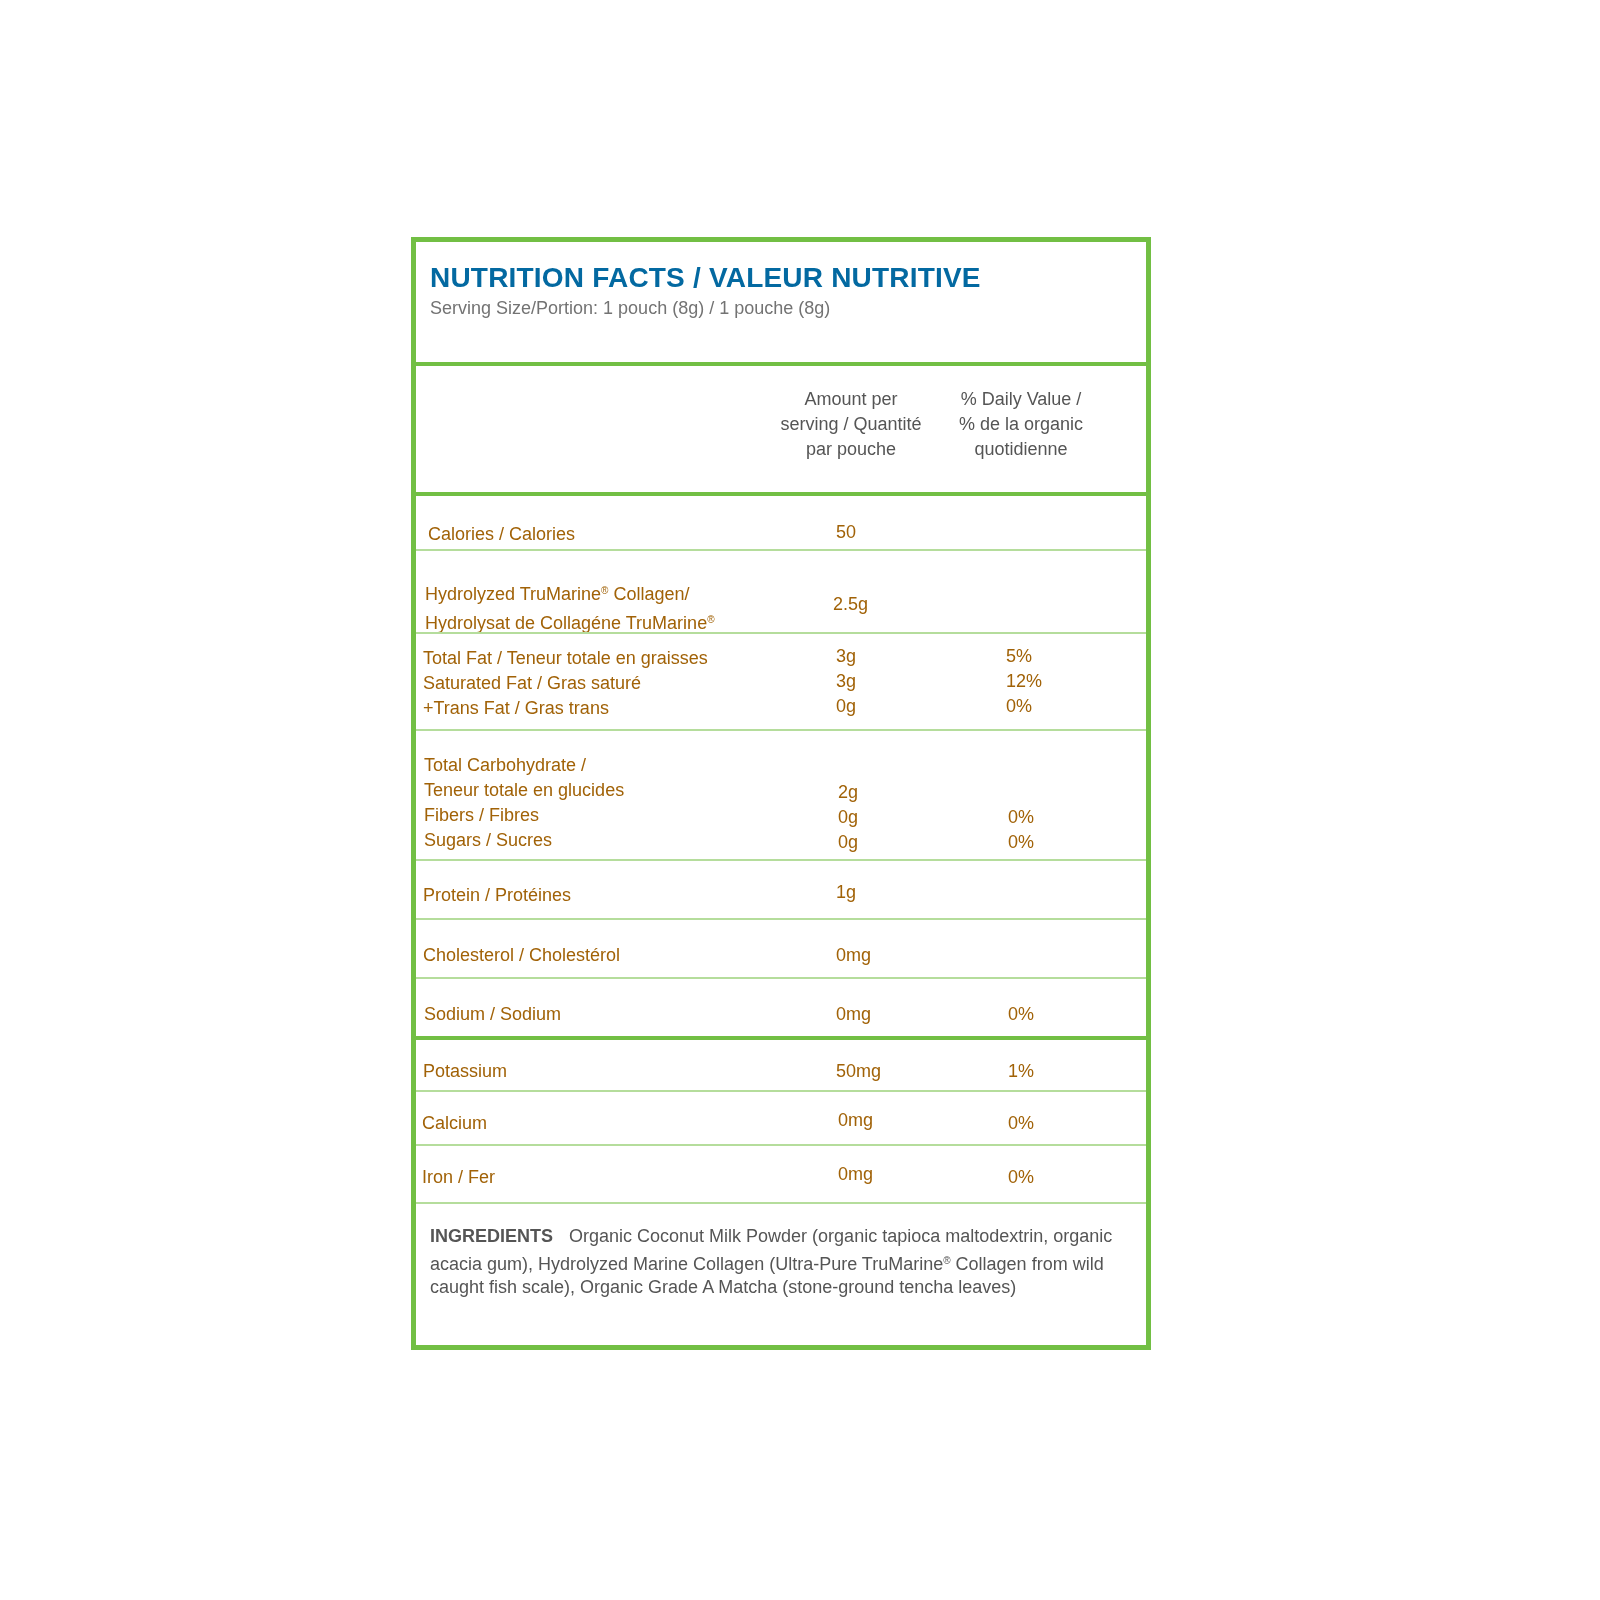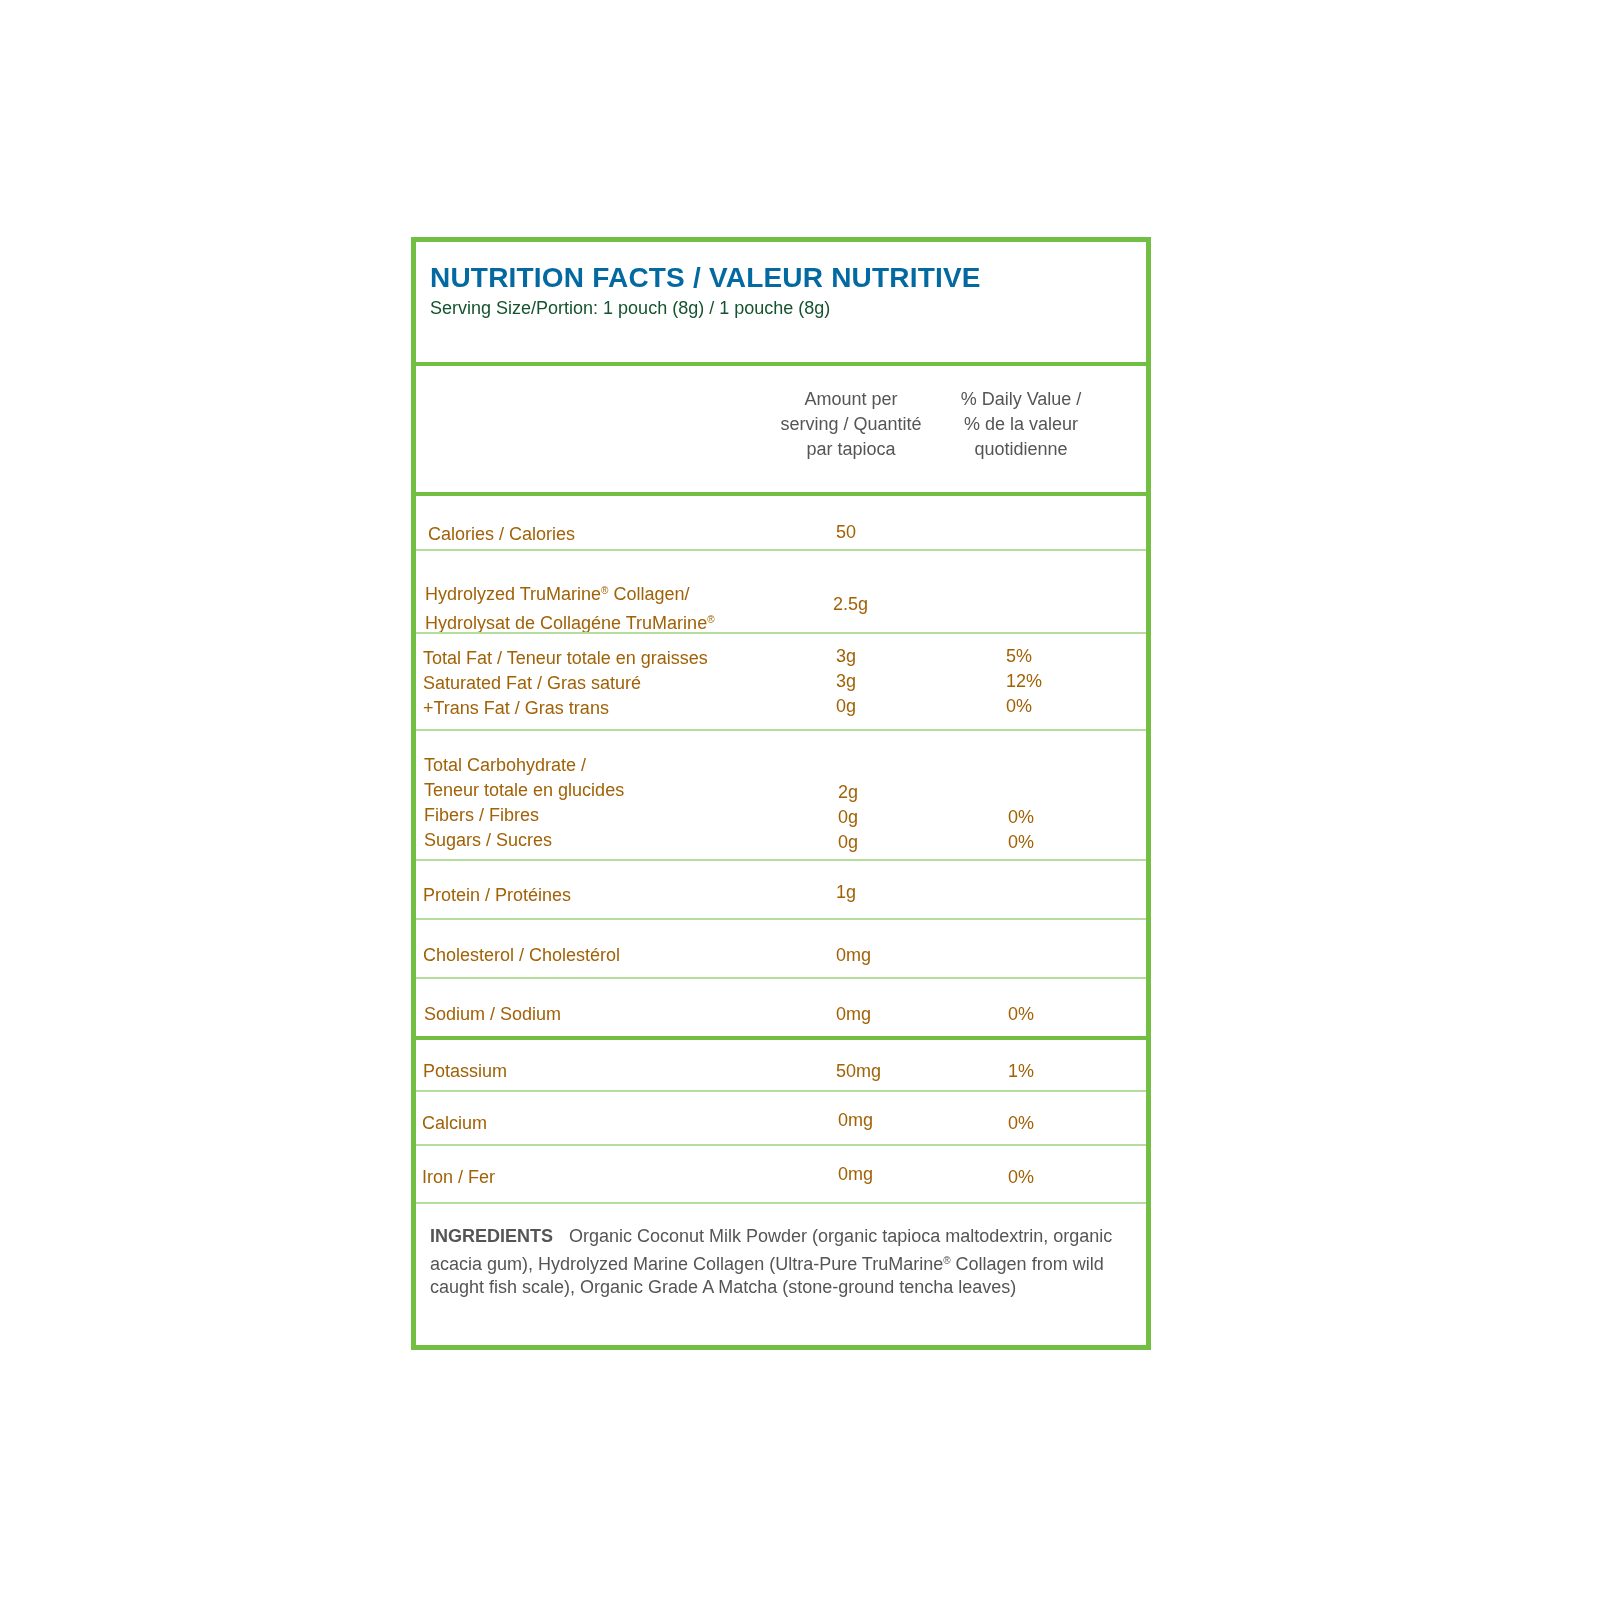--- a/index.html
+++ b/index.html
@@ -2,21 +2,21 @@
 <html><head>
 <meta charset="utf-8">
 <style>
   html, body { margin: 0; padding: 0; background: #ffffff; }
   body { width: 1600px; height: 1600px; position: relative; overflow: hidden;
          font-family: "Liberation Sans", sans-serif; color: #5a5a5a; }
   .panel { position: absolute; left: 411px; top: 237px; width: 730px; height: 1103px;
            border: 5px solid #72bf44; box-sizing: content-box; }
   .abs { position: absolute; }
   .title { left: 14px; top: 20px; font-size: 28px; font-weight: bold; color: #0369a1; letter-spacing: 0.2px; }
-  .serving { left: 14px; top: 56px; font-size: 18px; color: #14532d; }
+  .serving { left: 14px; top: 56px; font-size: 18px; color: #737373; }
   .hsep { position: absolute; left: 0; width: 730px; }
   .thick { height: 4px; background: #72bf44; }
   .thin { height: 2px; background: #b5dd9c; }
   .colhdr { font-size: 18px; line-height: 25px; text-align: center; color: #555; }
   .cell { font-size: 18px; line-height: 25px; color: #a16207; white-space: nowrap; }
   .amt { left: 420px; width: 100px; }
   .dv { left: 590px; width: 80px; }
   .ingredients { left: 14px; top: 983px; width: 690px; font-size: 18px; line-height: 23.5px; color: #555; }
   .ingredients b { color: #555; margin-right: 16px; }
   sup.reg { font-size: 10px; vertical-align: 6px; }
@@ -27,25 +27,25 @@
 <div class="panel">
 
   <div class="abs title">NUTRITION FACTS / VALEUR NUTRITIVE</div>
   <div class="abs serving">Serving Size/Portion: 1 pouch (8g) / 1 pouche (8g)</div>
 
   <div class="hsep thick" style="top:120px"></div>
 
   <div class="abs colhdr" style="left:350px; top:145px; width:170px;">
     <div>Amount per</div>
     <div>serving / Quantité</div>
-    <div>par tapioca</div>
+    <div>par pouche</div>
   </div>
   <div class="abs colhdr" style="left:530px; top:145px; width:150px;text-align:center;">
     <div>% Daily Value /</div>
-    <div>% de la valeur</div>
+    <div>% de la organic</div>
     <div>quotidienne</div>
   </div>
 
   <div class="hsep thick" style="top:250px"></div>
 
   <div class="abs cell" style="left:12px; top:280px">Calories / Calories</div>
   <div class="abs cell amt" style="top:278px">50</div>
   <div class="hsep thin" style="top:307px"></div>
 
   <div class="abs cell" style="left:9px; top:336px">

